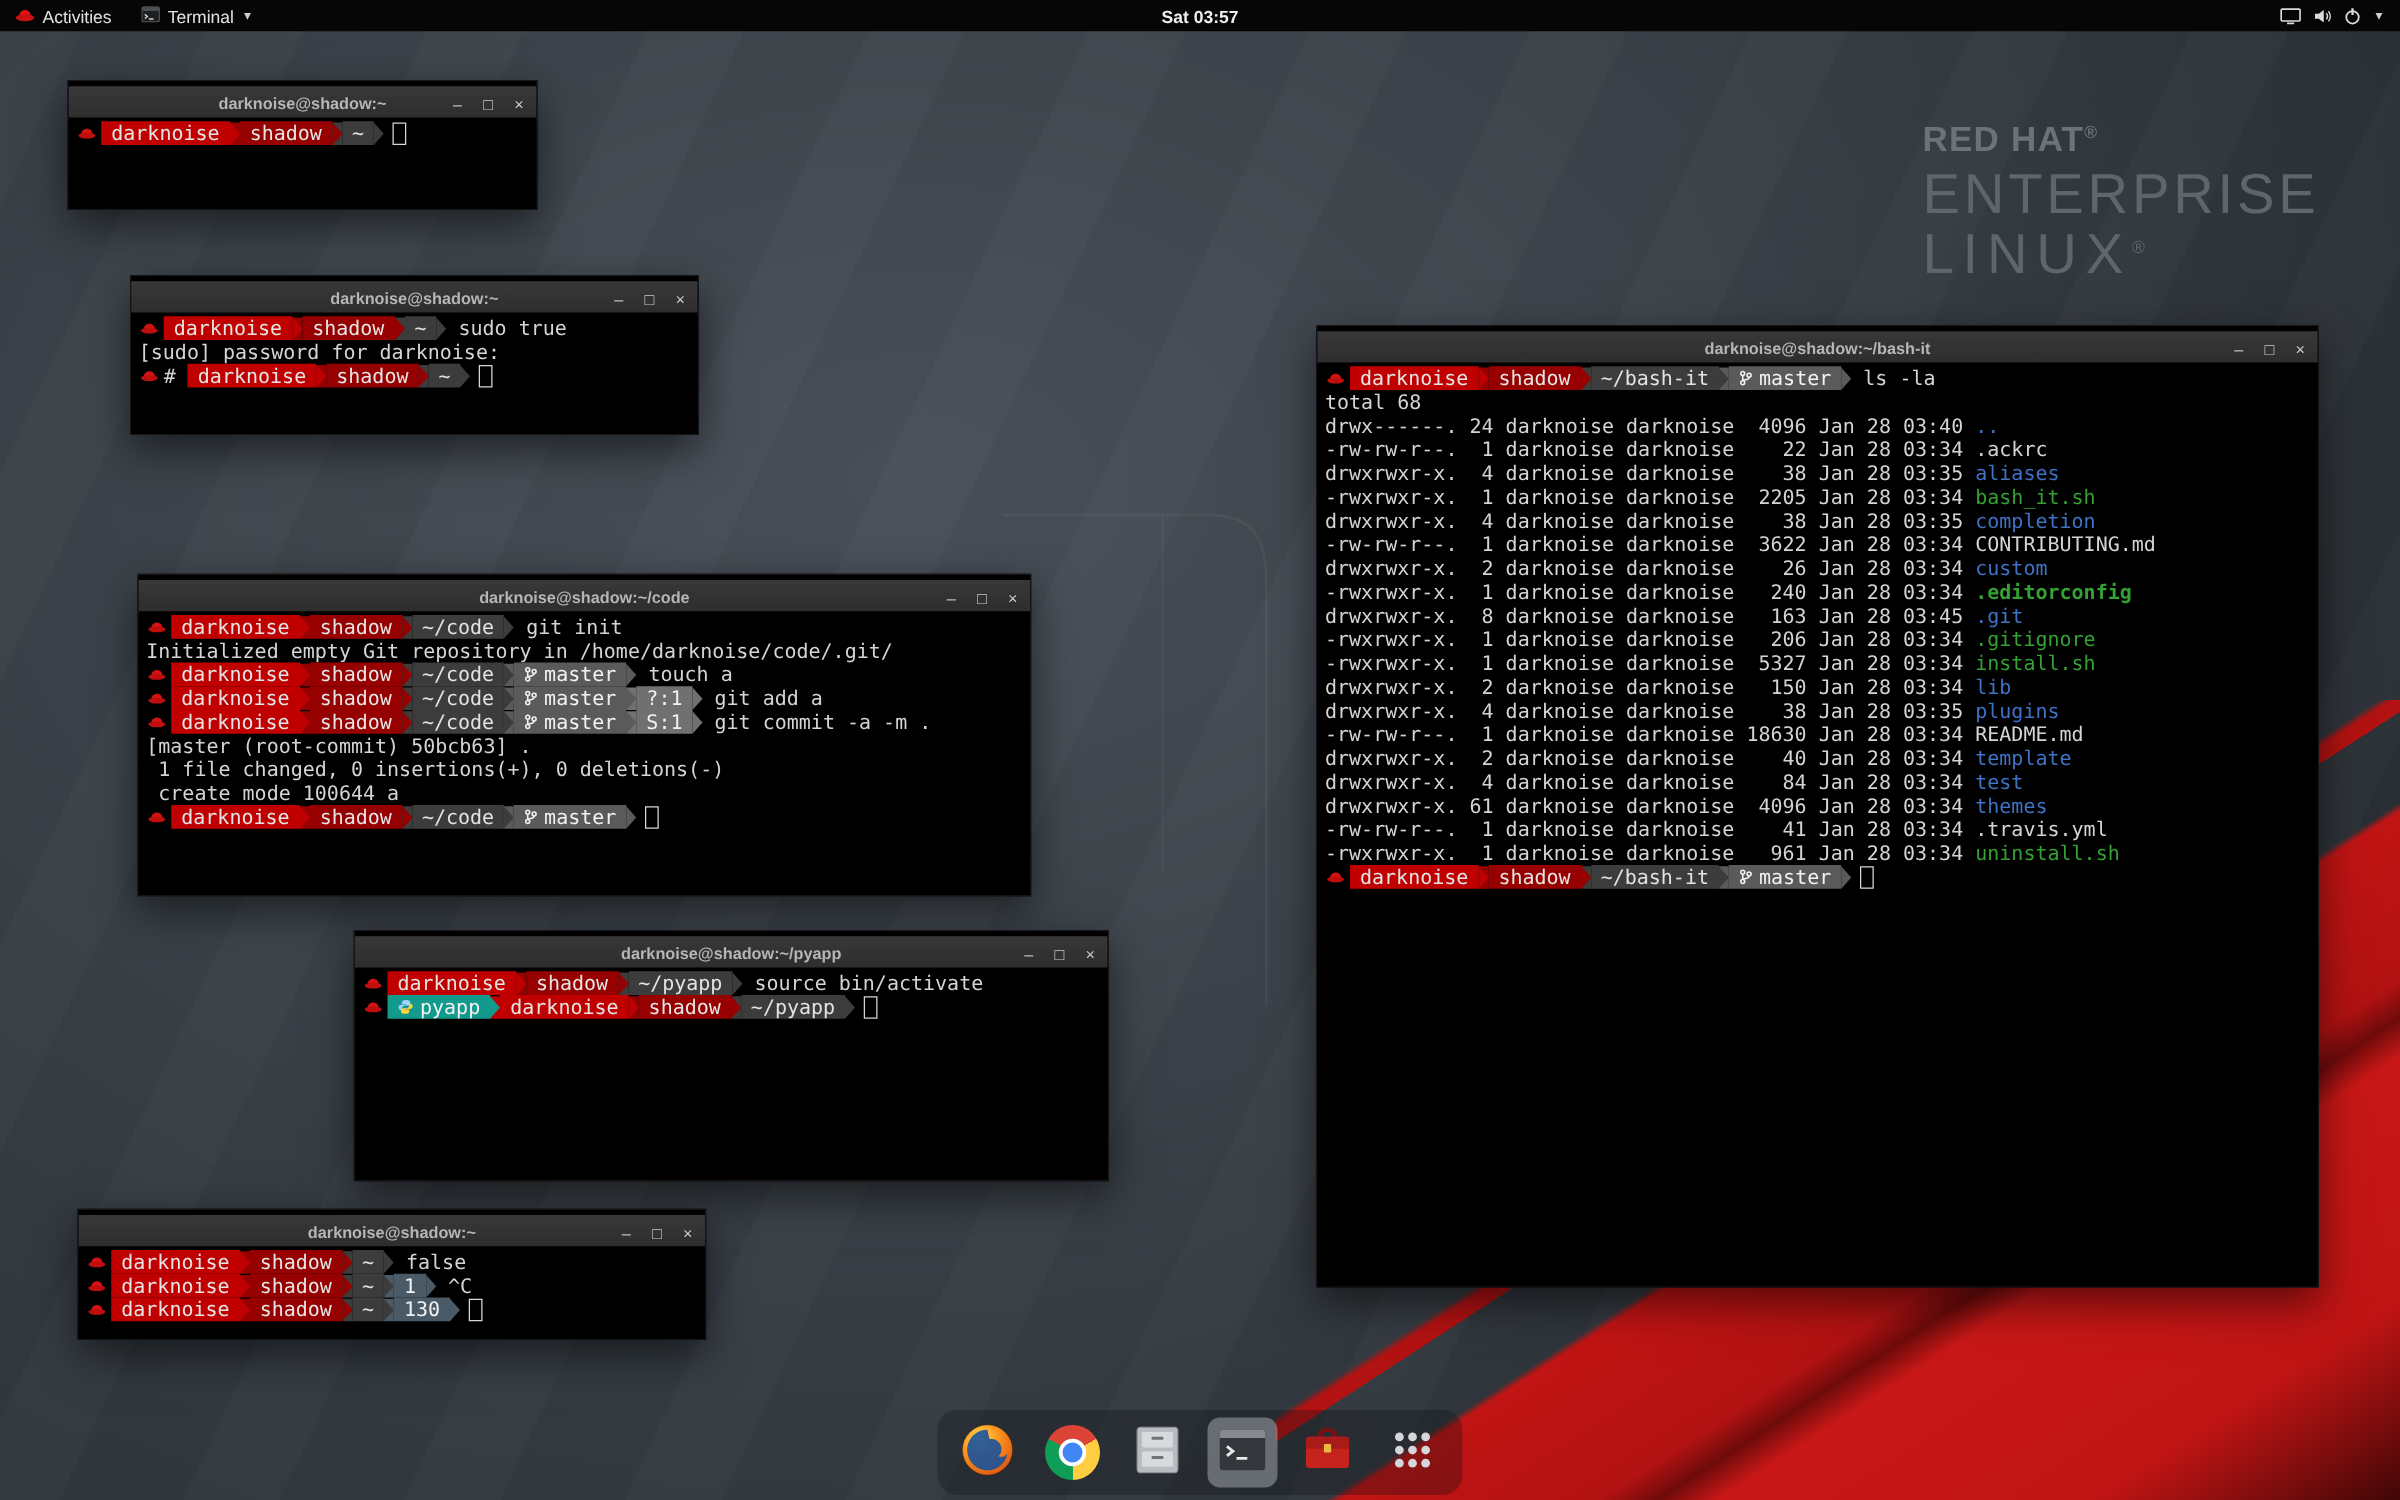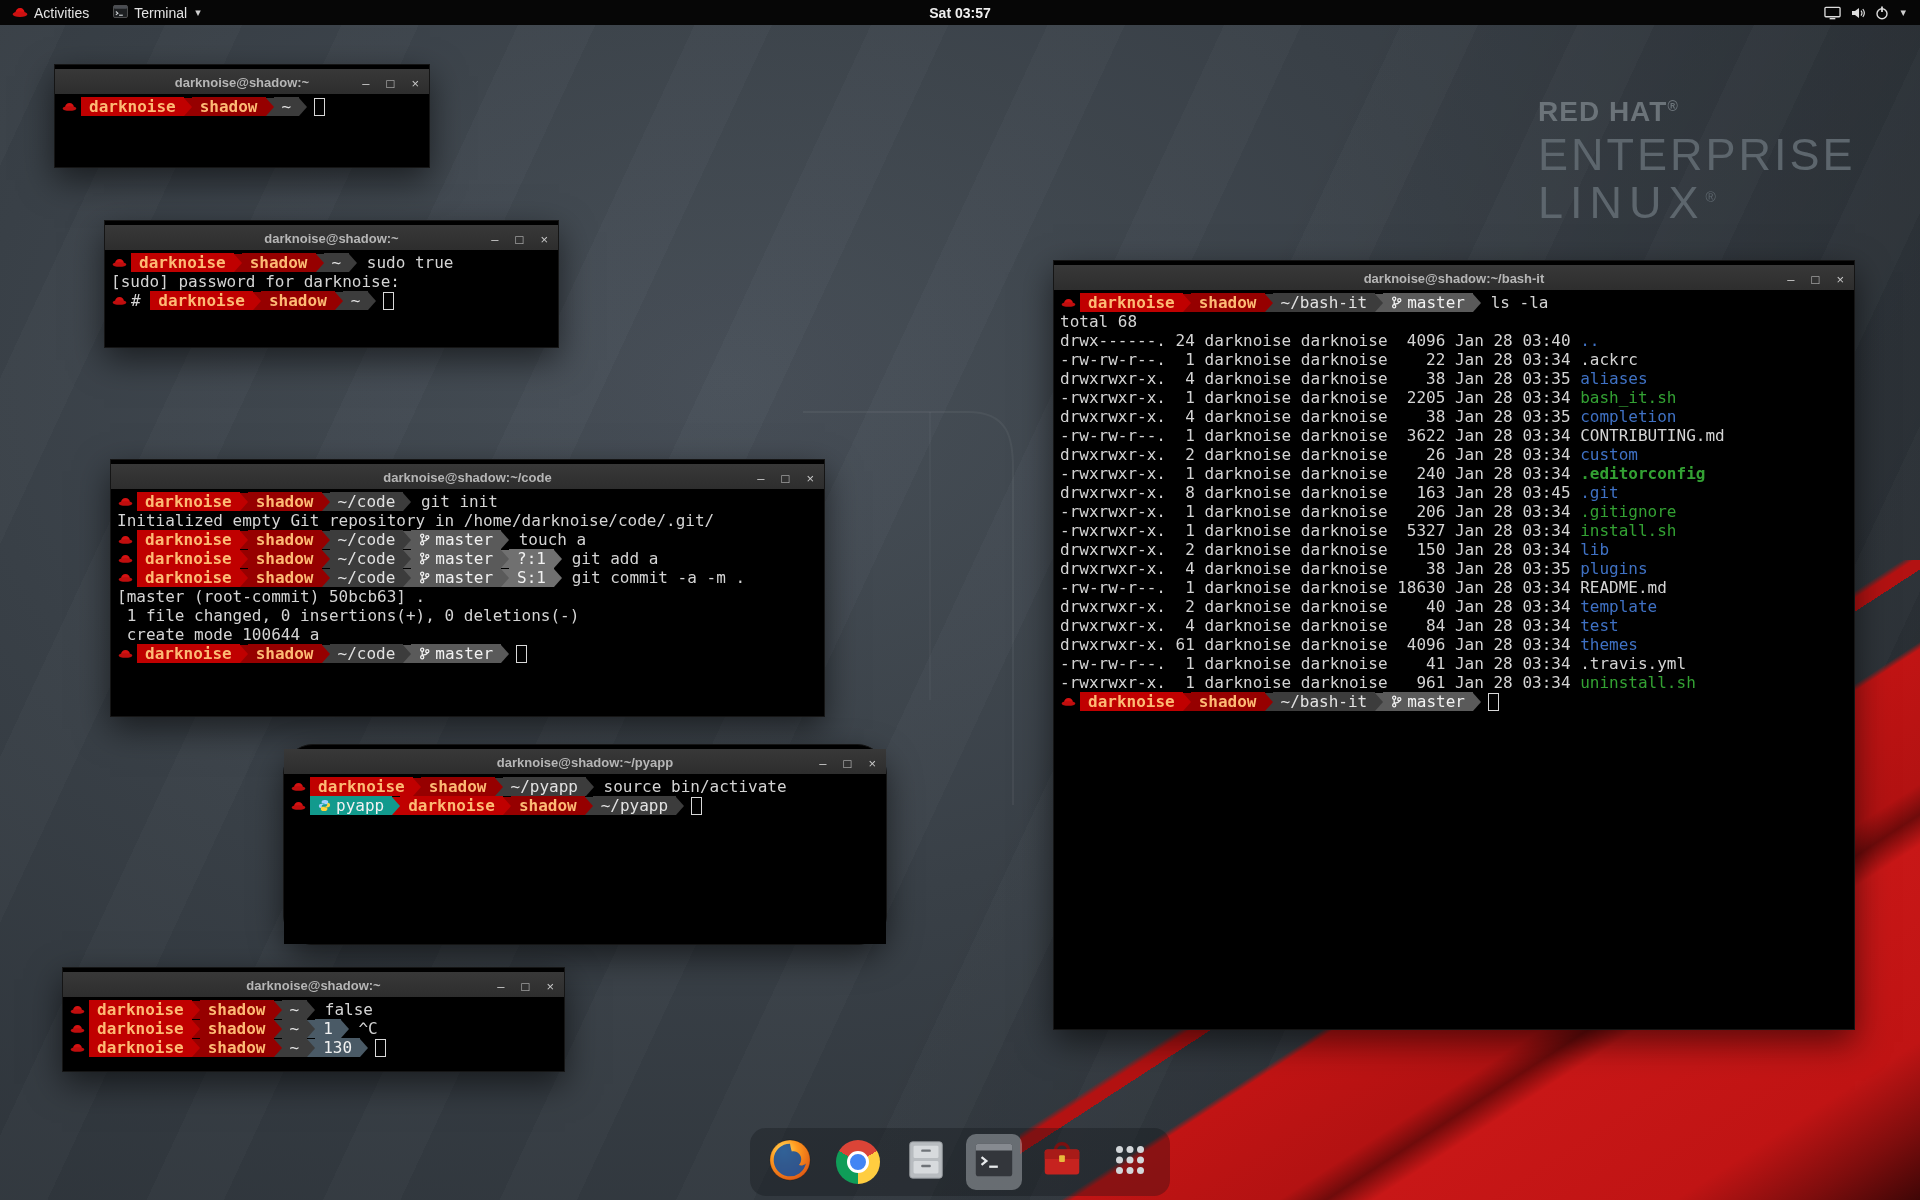--- a/index.html
+++ b/index.html
@@ -53,32 +53,32 @@
   .wtitle{position:absolute;left:0;right:0;top:0;height:28px;line-height:28px;text-align:center;
     font-size:13px;font-weight:bold;color:#b6b6b6;pointer-events:none;}
   .wbtns{position:absolute;right:10px;top:0;height:28px;display:flex;align-items:center;gap:17px;}
   .wbtn{color:#c9c9c9;font-size:13px;line-height:1;cursor:default;}
   .term{position:absolute;left:0;top:29px;right:0;bottom:0;background:#000;overflow:hidden;
     padding:3px 4px 0 6px;font-family:"DejaVu Sans Mono",monospace;font-size:16px;color:#d4d4d4;}
   .tline{display:flex;align-items:center;height:19px;white-space:pre;}
   .tline .t{white-space:pre;}
   .hat{display:inline-flex;align-items:center;margin:0 4px 0 1px;}
   .seg{display:inline-flex;align-items:center;height:19px;padding:0 8px;color:#f2f2f2;}
-  .seg-user,.seg-host{font-weight:bold;color:#fdba74;}
+  .seg-user,.seg-host{font-weight:normal;color:#e5e5e5;}
   .seg-path{color:#e2e2e2;}
   .segicon{display:inline-flex;align-items:center;margin-right:5px;}
   .arrow{width:0;height:0;border-top:9.5px solid transparent;border-bottom:9.5px solid transparent;
     border-left:8px solid transparent;}
   .cursor{display:inline-block;width:9px;height:16px;border:1px solid #d8d8d8;margin-left:7px;}
 
   
   .w0{left:54px;top:64px;width:374px;height:102px;}
   .w1{left:104px;top:220px;width:453px;height:126px;}
   .w2{left:110px;top:459px;width:713px;height:256px;}
-  .w3{left:283px;top:744px;width:602px;height:199px;border-radius:30px;}
+  .w3{left:283px;top:744px;width:602px;height:199px;}
   .w4{left:62px;top:967px;width:501px;height:103px;}
   .w5{left:1053px;top:260px;width:800px;height:768px;}
 
   
   .dock{position:absolute;bottom:4px;left:50%;transform:translateX(-50%);z-index:30;
     display:flex;align-items:center;gap:12px;padding:6px 12px;
     background:rgba(12,15,19,0.30);border-radius:16px;}
   .dock-item{width:56px;height:56px;border-radius:10px;display:flex;align-items:center;justify-content:center;}
   .dock-item.active{background:rgba(205,210,216,0.40);}
   .chrome-ball{width:44px;height:44px;border-radius:50%;position:relative;

